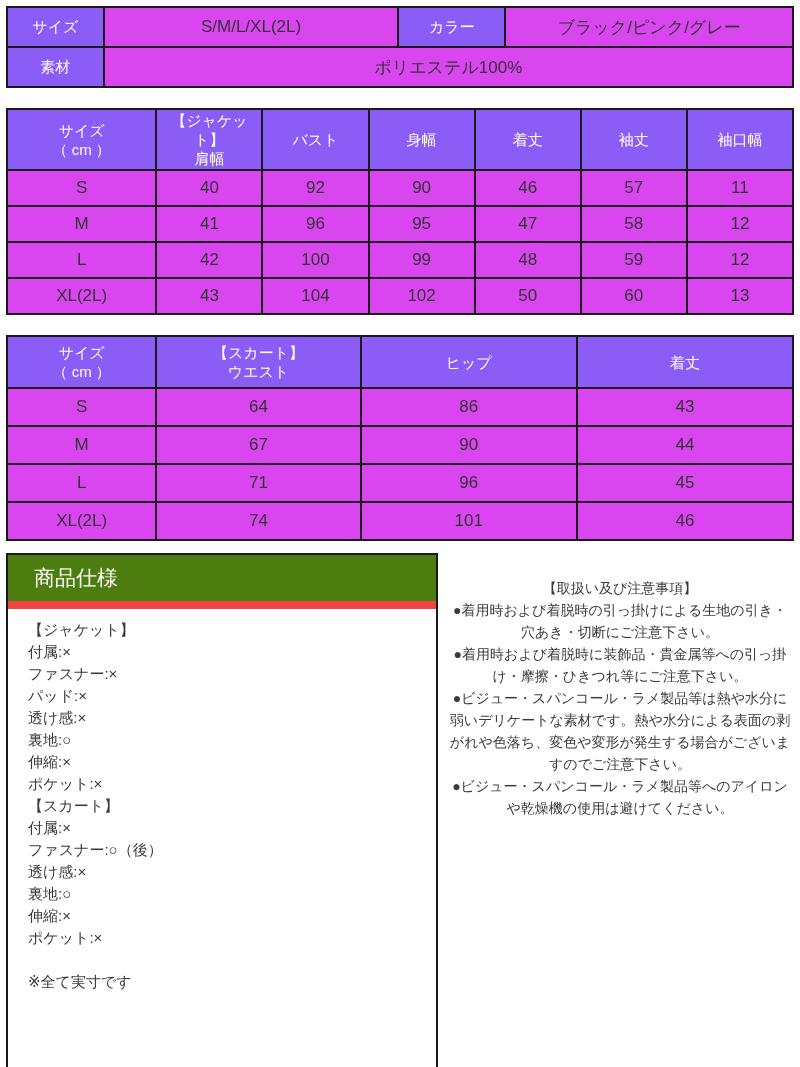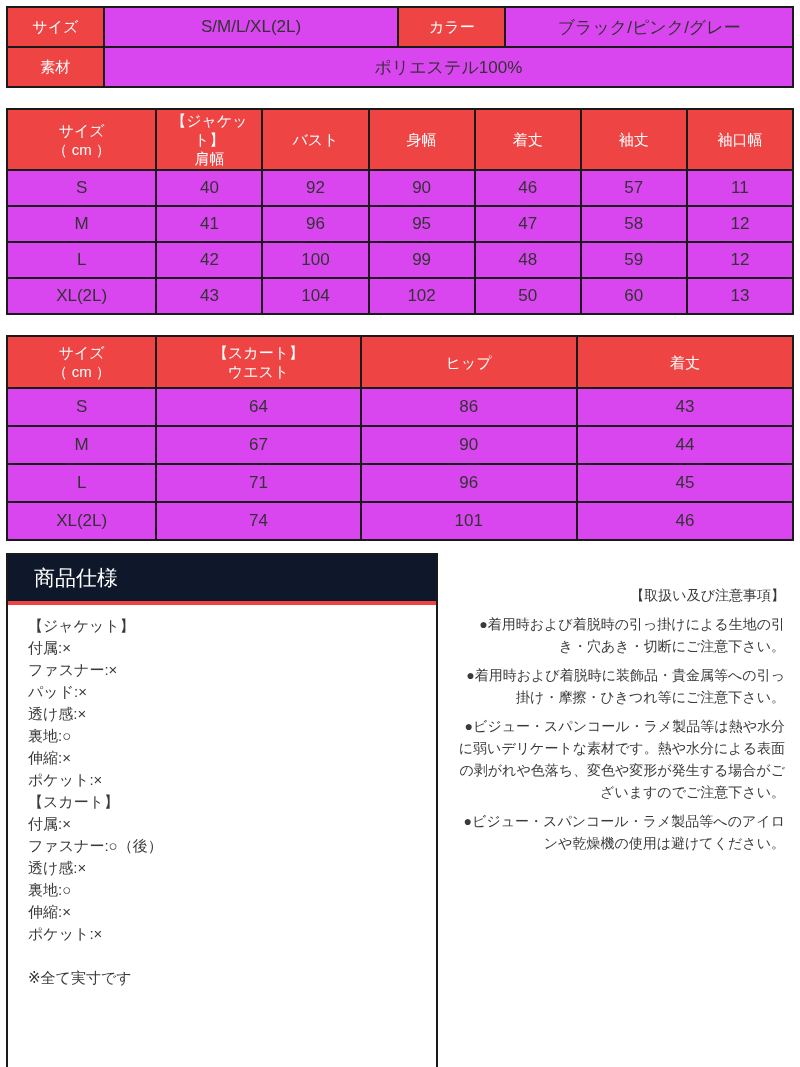--- a/index.html
+++ b/index.html
@@ -8,51 +8,51 @@
     padding:6px; background:#ffffff;
     font-family:"Liberation Sans","DejaVu Sans",sans-serif;
     color:#333333;
   }
   table.tbl {
     border-collapse:collapse; width:100%; table-layout:fixed;
     text-align:center;
   }
   table.tbl th, table.tbl td { border:2px solid #1a1a1a; overflow:hidden; }
   table.tbl th {
-    background:#ef4444; color:#ffffff; font-weight:normal; font-size:15px;
+    background:#8b5cf6; color:#ffffff; font-weight:normal; font-size:15px;
   }
   table.tbl td { background:#d946ef; font-size:17px; }
 
   .summary { margin-bottom:20px; }
   .summary th, .summary td { height:36px; }
 
   .jacket { margin-bottom:20px; }
   .jacket tr.head th { height:52px; line-height:19px; }
   .jacket td { height:32px; }
 
   .skirt { margin-bottom:12px; }
   .skirt tr.head th { height:48px; line-height:19px; }
   .skirt td { height:34px; }
 
   .bottom { display:flex; align-items:flex-start; }
   .spec-box {
     flex:none; width:432px; height:538px; box-sizing:border-box;
     border:2px solid #1a1a1a; background:#ffffff;
   }
   .spec-header {
-    background:#0f172a; color:#ffffff; font-size:21px;
-    padding:9px 10px 9px 26px; border-bottom:4px solid #ef4444;
+    background:#4d7c0f; color:#ffffff; font-size:21px;
+    padding:9px 10px 9px 26px; border-bottom:8px solid #ef4444;
   }
   .spec-body { padding:10px 16px 0 20px; font-size:15px; line-height:22px; color:#3a3a3a; }
   .spec-line { min-height:22px; white-space:pre-wrap; }
 
   .notes { flex:1; box-sizing:border-box; padding:24px 2px 0 10px;
            font-size:14px; line-height:22px; color:#3a3a3a; }
   .notes-title { margin:0 0 1px 0; }
-  .note { margin:7px; text-align:right; }
+  .note { margin:0; text-align:center; }
 </style>
 </head>
 <body>
 
 <div class="page">
 
   <table class="tbl summary">
     <colgroup>
       <col style="width:12.3%">
         <col style="width:37.5%">

